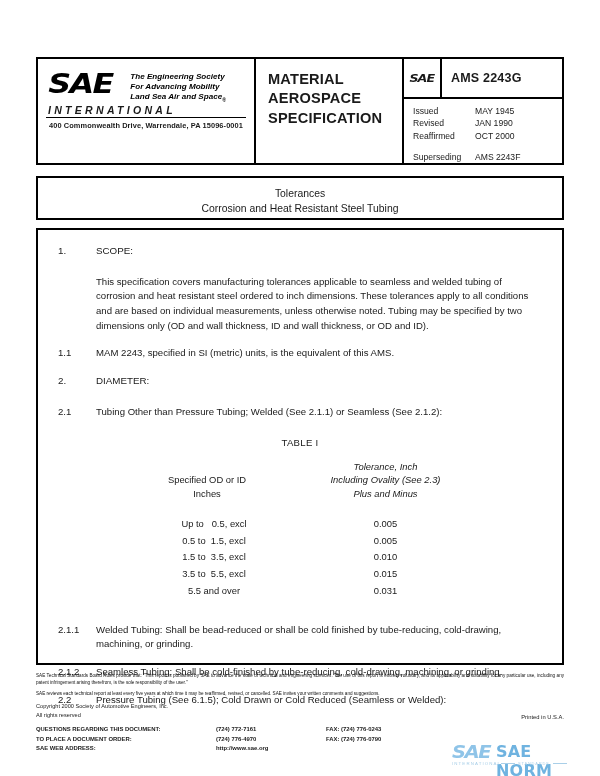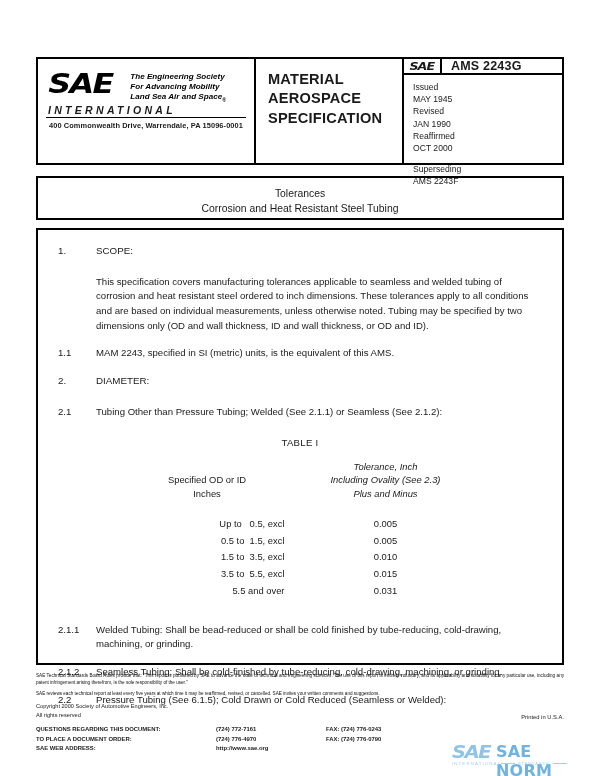--- a/index.html
+++ b/index.html
@@ -145,21 +145,20 @@
     letter-spacing: 0.2px;
   }
   .hdr-dates {
     flex: 1;
     padding: 6px 0 0 9px;
     font-size: 8.6px;
     line-height: 1.42;
   }
   .date-row {
     display: flex;
-    flex-direction: column;
   }
   .date-row .lbl { width: 62px; }
   .date-row.sup { margin-top: 9px; }
 
   
   .subtitle-box {
     position: absolute;
     left: 36px;
     top: 176px;
     width: 528px;
@@ -217,21 +216,21 @@
     vertical-align: bottom;
     padding: 0 8px 2px 8px;
     line-height: 1.4;
   }
   table.tol th.col-a { text-align: center; width: 155px; }
   table.tol th.col-b { text-align: center; width: 170px; font-style: italic; }
   table.tol td {
     padding: 1.5px 8px;
     line-height: 1.45;
   }
-  table.tol td.c1 { text-align: right; padding-left: 22px; white-space: pre; }
+  table.tol td.c1 { text-align: center; padding-left: 22px; white-space: pre; }
   table.tol td.c2 { text-align: center; }
   .tbl-spacer td { height: 11px; padding: 0; }
 
   
   .footer {
     position: absolute;
     left: 36px;
     top: 672px;
     width: 528px;
   }

